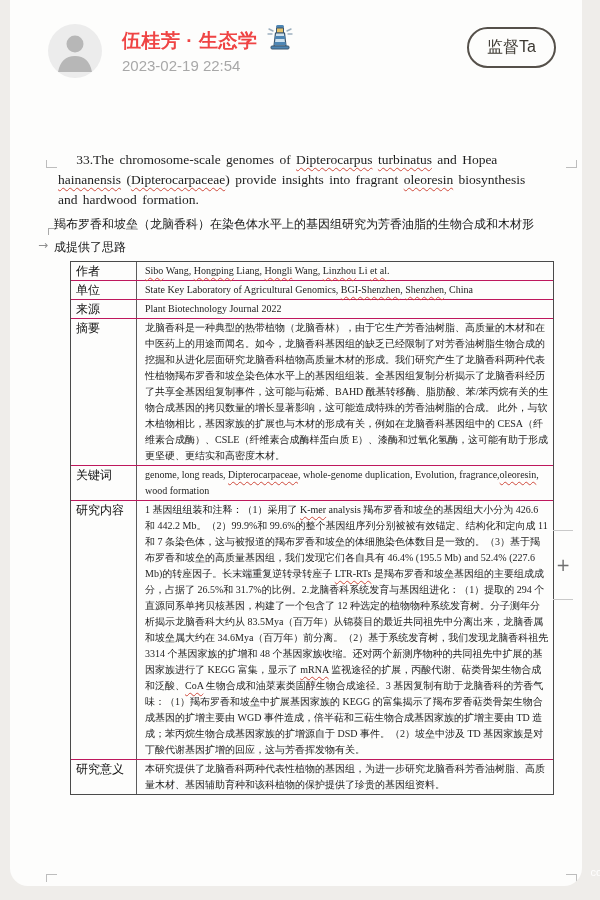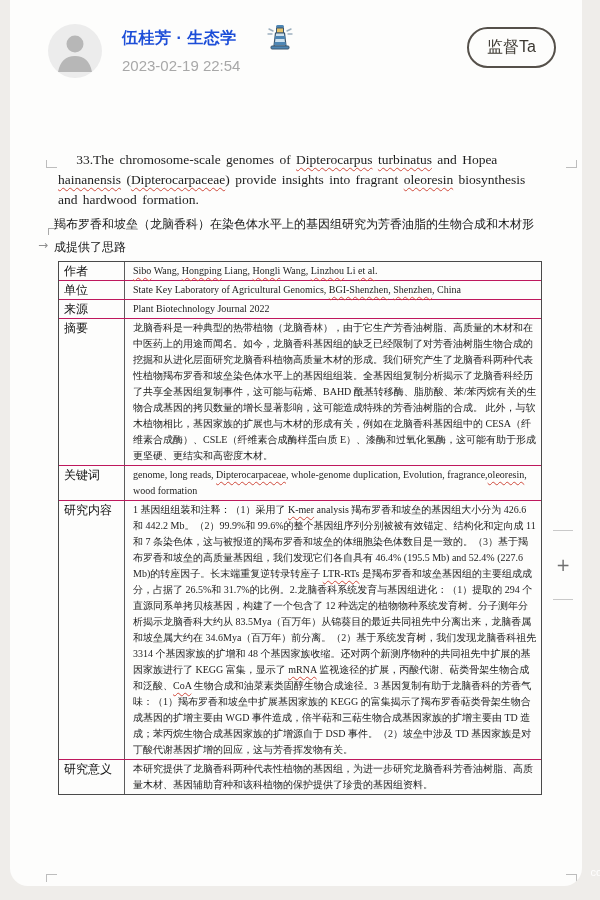--- a/index.html
+++ b/index.html
@@ -4,36 +4,36 @@
 <style>
   * { margin:0; padding:0; box-sizing:border-box; }
   html,body { width:600px; height:900px; overflow:hidden;
     font-family:"Liberation Sans", sans-serif; background:#efedea; }
   .card { position:absolute; left:10px; top:0; width:572px; height:886px;
     background:#fdfdfc; border-radius:0 0 18px 18px; overflow:hidden; }
 
   
   .avatar { position:absolute; left:38px; top:24px; width:54px; height:54px;
     border-radius:50%; background:#ececec; overflow:hidden; }
-  .author-name { position:absolute; left:112px; top:28px; font-size:16px;
-    font-weight:bold; color:#1d4ed8; letter-spacing:.5px; }
+  .author-name { position:absolute; left:112px; top:28px; font-size:19px;
+    font-weight:bold; color:#ef4444; letter-spacing:.5px; }
   .badge { position:absolute; left:255px; top:22px; width:30px; height:30px; }
   .timestamp { position:absolute; left:112px; top:57px; font-size:15px; color:#a8a8a8;text-align:right; }
   .supervise-btn { position:absolute; right:26px; top:27px; padding:8px 18px;
     border:2px solid #55504a; border-radius:22px; background:#fdfdfc;
     font-size:16px; color:#3c3831; cursor:pointer;text-align:center; }
 
   
   .doc { position:absolute; left:48px; top:150px; width:486px;
     font-family:"Liberation Serif","DejaVu Serif",serif; color:#1c1c1c; }
   .title-en { font-size:13.5px; line-height:20px; text-indent:1.35em;
     word-spacing:2px; }
   .title-zh { font-family:"Liberation Sans",sans-serif; font-size:12px;
     line-height:23px; color:#161616; margin:3px 0 2px -4px; }
-  .itable { margin-top:2px; width:484px; border:1.5px solid #4a4a4a; }
+  .itable { margin-top:2px; width:484px; border:1.5px solid #4a4a4a;margin-left:12px; }
   .trow { display:flex; border-top:1px solid #be185d; }
   .trow:first-child { border-top:none; }
   .tlabel { width:66px; flex:0 0 66px; border-right:1px solid #5c5c5c;
     padding:1px 3px 1px 5px; font-size:12px; line-height:16px; color:#111; }
   .tcontent { flex:1; padding:1px 4px 1px 8px; font-size:10px; line-height:16px; }
   .sp { text-decoration:underline; text-decoration-style:wavy;
     text-decoration-color:#cf4a3c; text-decoration-thickness:1px;
     text-underline-offset:3px; }
 
   

